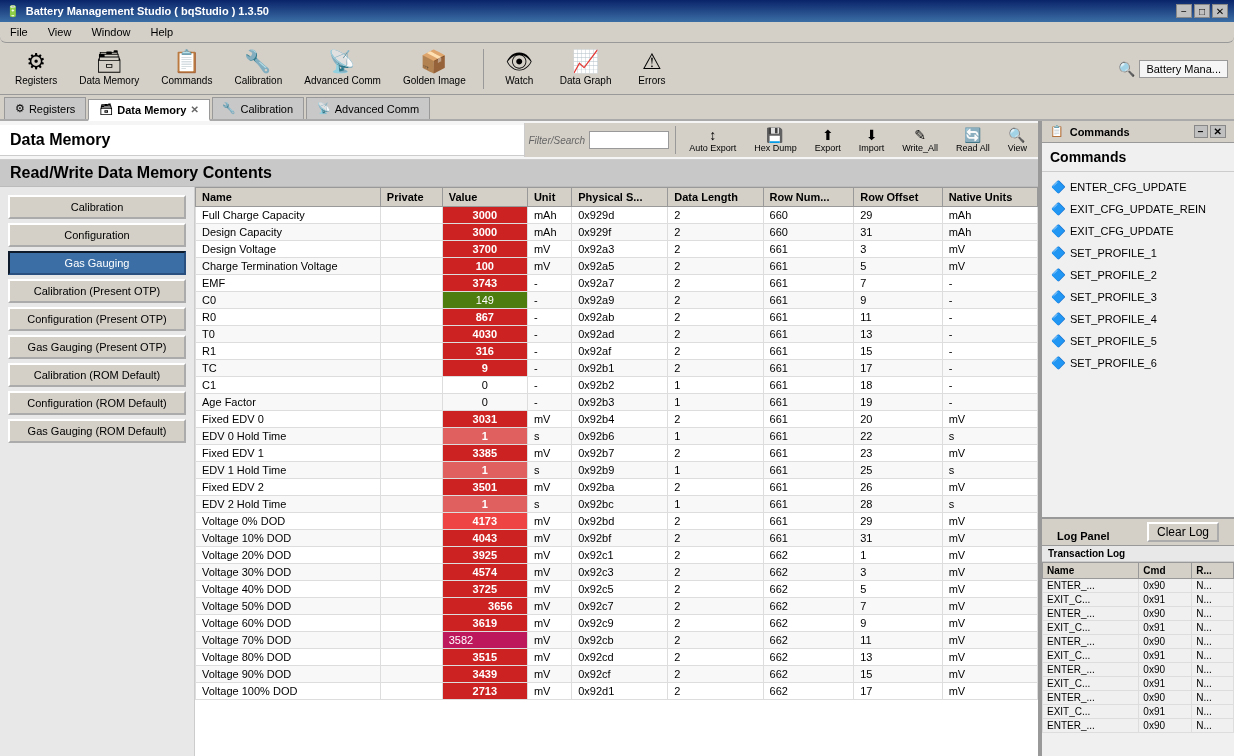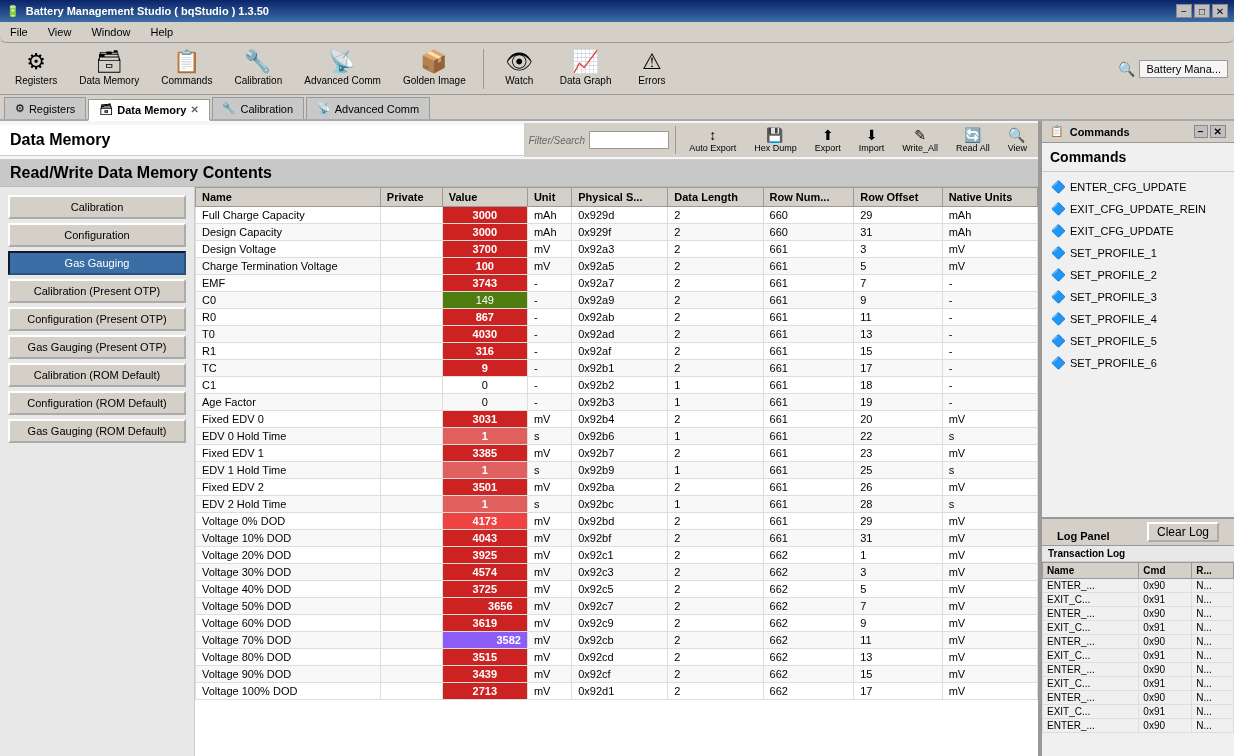--- a/index.html
+++ b/index.html
@@ -724,21 +724,21 @@
       <td>mV</td>
       <td>0x92c9</td>
       <td>2</td>
       <td>662</td>
       <td>9</td>
       <td>mV</td>
     </tr>
               <tr>
       <td>Voltage 70% DOD</td>
       <td></td>
-      <td style="background:#8b5cf6; color:white; text-align:right; font-weight:bold;">3582</td>
+      <td style="background:#be185d; color:white; text-align:left; font-weight:normal;">3582</td>
       <td>mV</td>
       <td>0x92cb</td>
       <td>2</td>
       <td>662</td>
       <td>11</td>
       <td>mV</td>
     </tr>
               <tr>
       <td>Voltage 80% DOD</td>
       <td></td>

